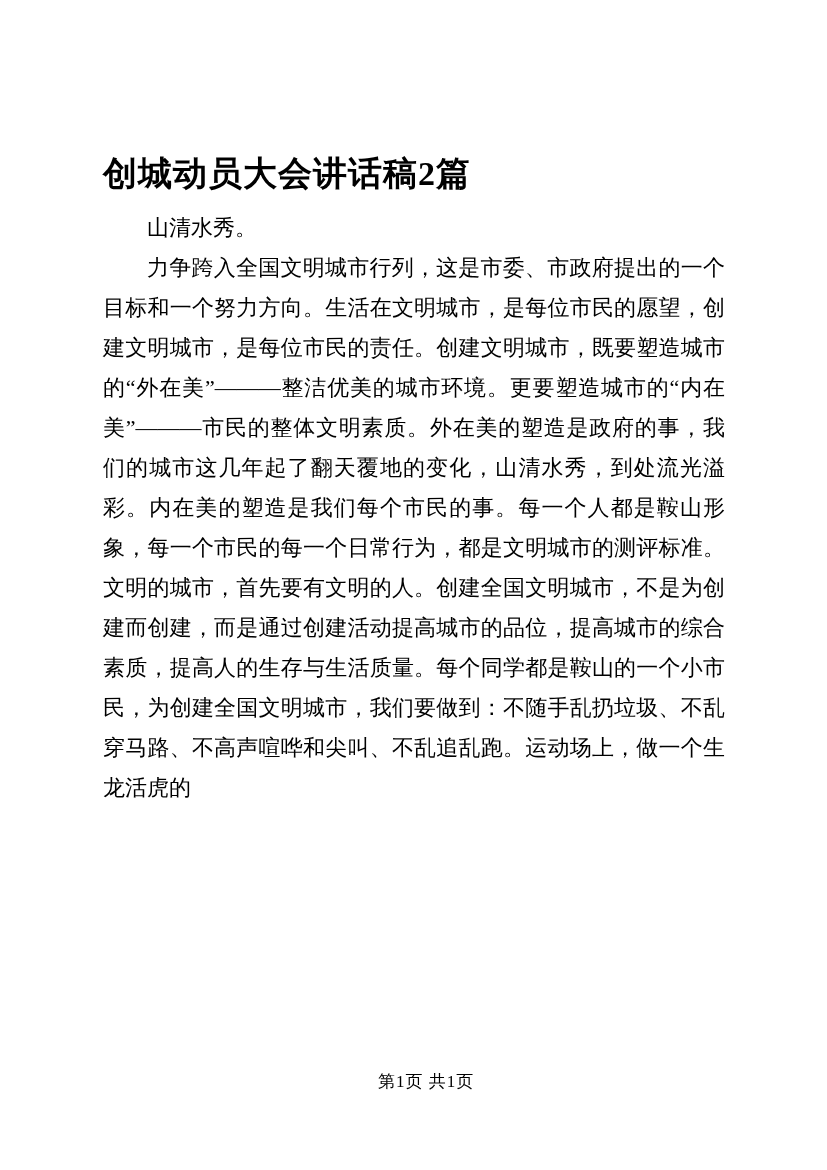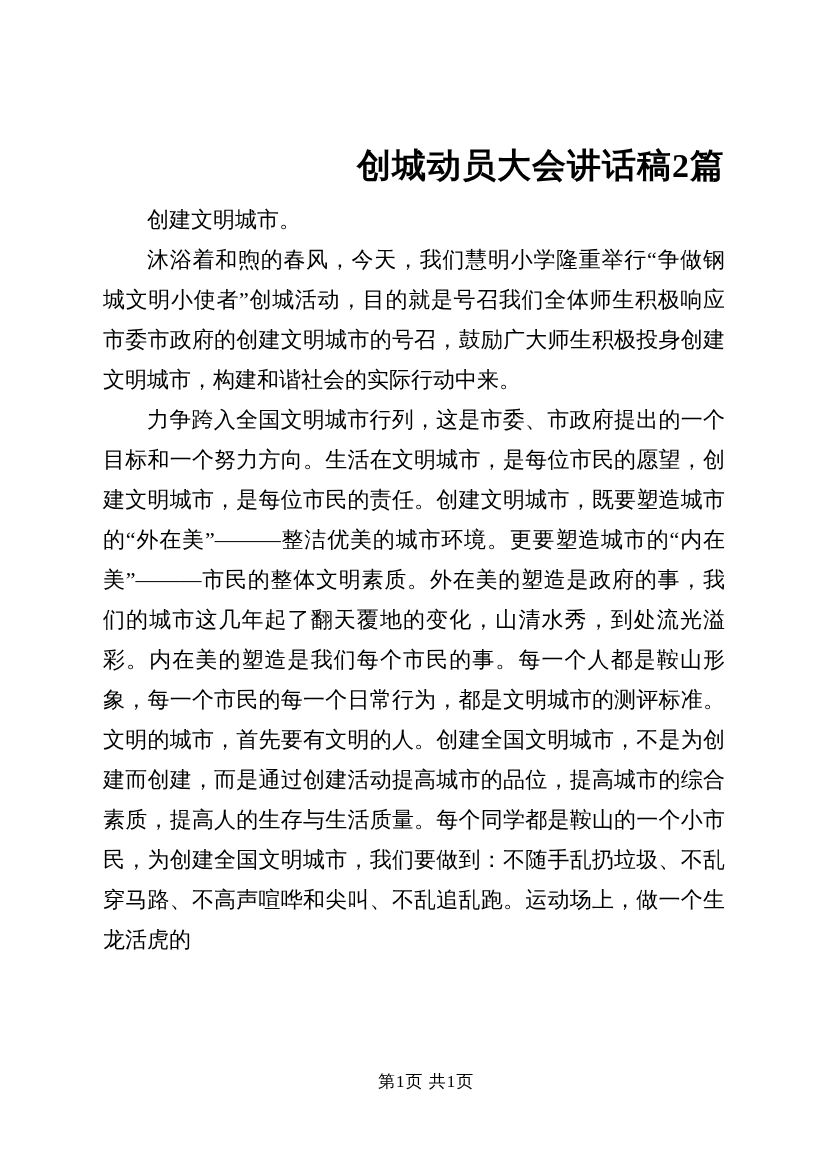--- a/index.html
+++ b/index.html
@@ -17,24 +17,24 @@
     overflow: hidden;
     box-sizing: border-box;
   }
   .content {
     position: absolute;
     left: 103px;
     top: 138px;
     width: 622px;
   }
   .title {
-    margin: 4px 0 10px 0;
+    margin: 12px 0 10px 0;
     font-size: 34px;
     font-weight: bold;
-    text-align: right;
+    text-align: left;
     line-height: 48px;
     letter-spacing: 1px;
     white-space: nowrap;
   }
   .para {
     margin: 0;
     font-size: 22px;
     line-height: 40px;
     text-align: justify;
     text-justify: inter-character;
@@ -50,21 +50,20 @@
     white-space: nowrap;
   }
 </style>
 </head>
 <body>
 
 <div class="page">
   <div class="content">
     <h1 class="title">创城动员大会讲话稿2篇</h1>
     <div id="doc-body">
-        <p class="para">创建文明城市。</p>
-        <p class="para">沐浴着和煦的春风，今天，我们慧明小学隆重举行“争做钢城文明小使者”创城活动，目的就是号召我们全体师生积极响应市委市政府的创建文明城市的号召，鼓励广大师生积极投身创建文明城市，构建和谐社会的实际行动中来。</p>
+        <p class="para">山清水秀。</p>
         <p class="para">力争跨入全国文明城市行列，这是市委、市政府提出的一个目标和一个努力方向。生活在文明城市，是每位市民的愿望，创建文明城市，是每位市民的责任。创建文明城市，既要塑造城市的“外在美”———整洁优美的城市环境。更要塑造城市的“内在美”———市民的整体文明素质。外在美的塑造是政府的事，我们的城市这几年起了翻天覆地的变化，山清水秀，到处流光溢彩。内在美的塑造是我们每个市民的事。每一个人都是鞍山形象，每一个市民的每一个日常行为，都是文明城市的测评标准。文明的城市，首先要有文明的人。创建全国文明城市，不是为创建而创建，而是通过创建活动提高城市的品位，提高城市的综合素质，提高人的生存与生活质量。每个同学都是鞍山的一个小市民，为创建全国文明城市，我们要做到：不随手乱扔垃圾、不乱穿马路、不高声喧哗和尖叫、不乱追乱跑。运动场上，做一个生龙活虎的</p>
       </div>
   </div>
   <div class="footer">
     <span>第1页 共1页</span>
   </div>
 </div>
 
 </body></html>

